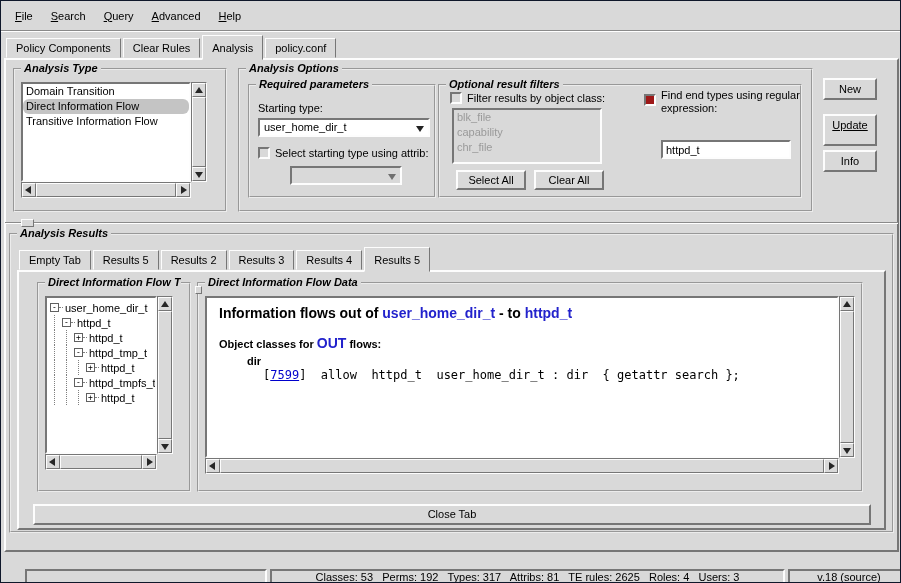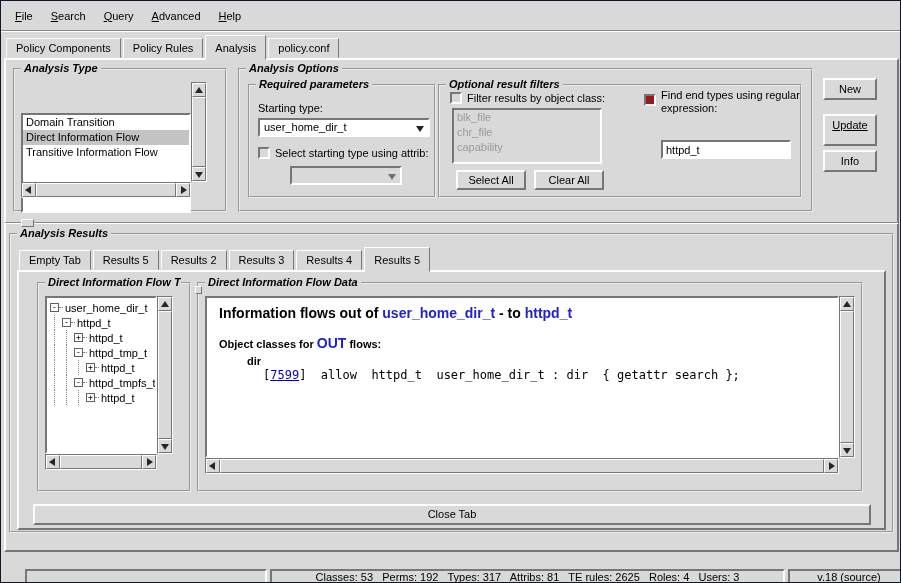--- a/index.html
+++ b/index.html
@@ -24,23 +24,23 @@
   .tabbar { position:absolute; display:flex; align-items:flex-end; z-index:6; height:25px; }
   .tab { height:20px; padding:3px 9px 0; background:#d9d9d9; border:1px solid;
          border-color:#fdfdfd #767676 transparent #fdfdfd; margin-right:2px; margin-bottom:2px; white-space:nowrap; cursor:default; }
   .tab.active { height:25px; padding-top:6px; margin-bottom:0; }
   #main-tabbar { left:5px; top:34px; }
 
   #main-frame { position:absolute; left:3px; top:57px; width:895px; height:494px; background:#d9d9d9; z-index:1; }
 
   
   #analysis-type-group { left:12px; top:67px; width:214px; height:144px; z-index:2; }
-  #type-listbox { position:absolute; left:6px; top:12px; width:170px; height:100px; background:#fff; overflow:hidden;margin-top:31px; }
+  #type-listbox { position:absolute; left:6px; top:12px; width:170px; height:100px; background:#fff; overflow:hidden; }
   .list-row { height:15px; line-height:15px; padding-left:3px; white-space:nowrap; cursor:default; }
-  .list-row.selected { background:#c4c4c4; }
+  .list-row.selected { background:#c4c4c4;border-radius:6px; }
   #type-vscroll { left:176px; top:12px; width:16px; height:100px; }
   #type-hscroll { left:6px; top:112px; width:170px; height:16px; }
 
   
   #analysis-options-group { left:237px; top:67px; width:575px; height:144px; z-index:2; }
   #required-group { left:8px; top:14px; width:188px; height:114px; }
   #starting-type-label { position:absolute; left:8px; top:16px; }
   .combo { position:absolute; background:#fff; border:2px solid; border-color:#767676 #fdfdfd #fdfdfd #767676; }
   .combo .combo-value { position:absolute; left:4px; top:1px; white-space:nowrap; }
   .combo .combo-arrow { position:absolute; right:4px; top:6px; width:0; height:0;
@@ -149,21 +149,21 @@
     <span class="menu-item uf"><u>F</u>ile</span>
     <span class="menu-item uf"><u>S</u>earch</span>
     <span class="menu-item uf"><u>Q</u>uery</span>
     <span class="menu-item uf"><u>A</u>dvanced</span>
     <span class="menu-item uf"><u>H</u>elp</span>
   </div>
   <div class="menu-sep"></div>
 
   <div class="tabbar" id="main-tabbar">
     <div class="tab">Policy Components</div>
-    <div class="tab">Policy Rules</div>
+    <div class="tab">Clear Rules</div>
     <div class="tab active">Analysis</div>
     <div class="tab">policy.conf</div>
   </div>
 
   <div id="main-frame" class="raised"></div>
 
   <div class="groupbox" id="analysis-type-group">
     <span class="group-title">Analysis Type</span>
     <div id="type-listbox" class="sunken">
       <div class="list-row">Domain Transition</div>
@@ -203,22 +203,22 @@
         <span class="combo-arrow"></span>
       </div>
     </div>
 
     <div class="groupbox" id="filters-group">
       <span class="group-title">Optional result filters</span>
       <span class="checkbox" id="class-checkbox"></span>
       <span id="class-filter-label">Filter results by object class:</span>
       <div id="class-listbox" class="sunken">
         <div class="list-row disabled">blk_file</div>
+        <div class="list-row disabled">capability</div>
         <div class="list-row disabled">chr_file</div>
-        <div class="list-row disabled">capability</div>
       </div>
       <div class="btn raised" id="select-all-btn">Select All</div>
       <div class="btn raised" id="clear-all-btn">Clear All</div>
       <span class="checkbox checked" id="regex-checkbox"></span>
       <div id="regex-label">
         <span>Find end types using regular</span>
         <span>expression:</span>
       </div>
       <input id="regex-input" type="text" value="httpd_t" style="">
     </div>

